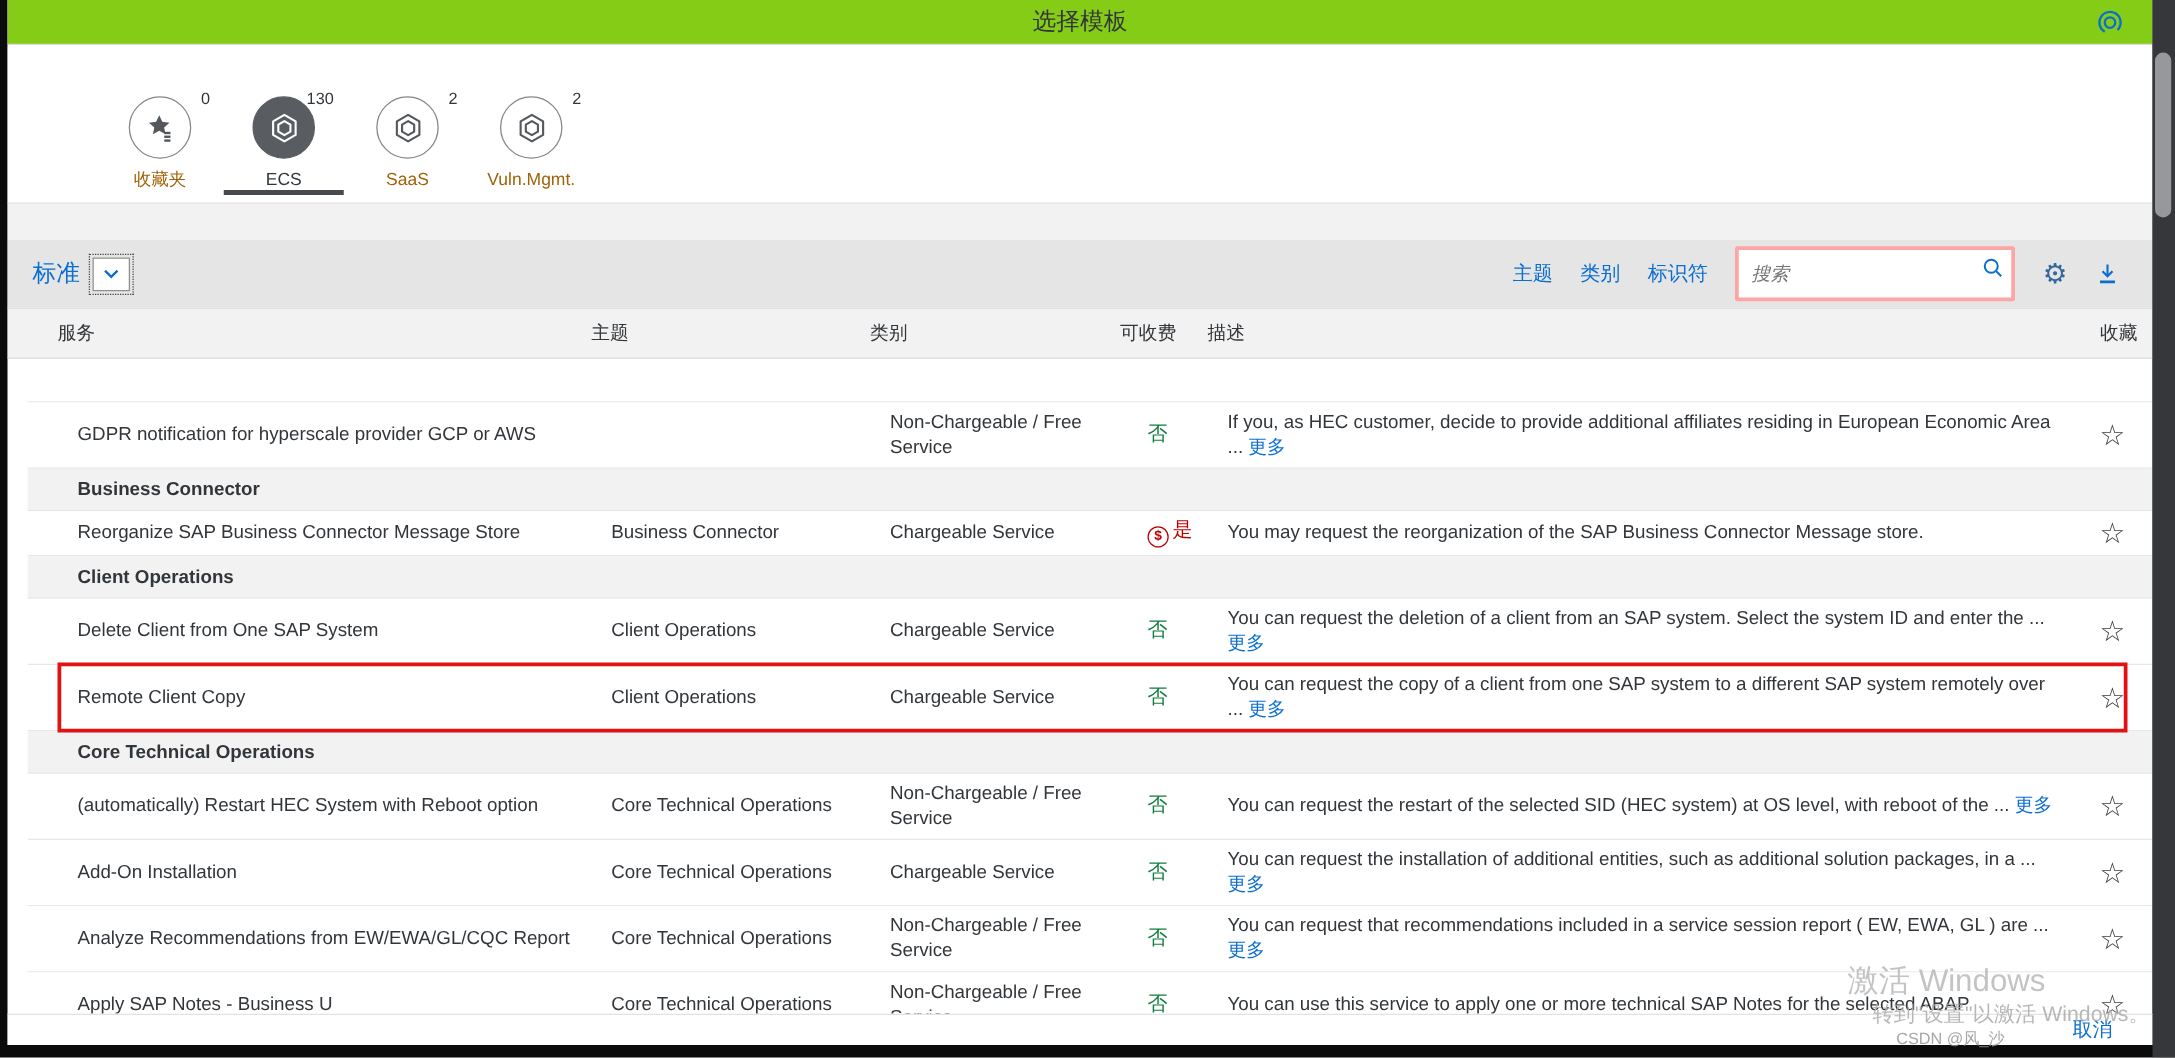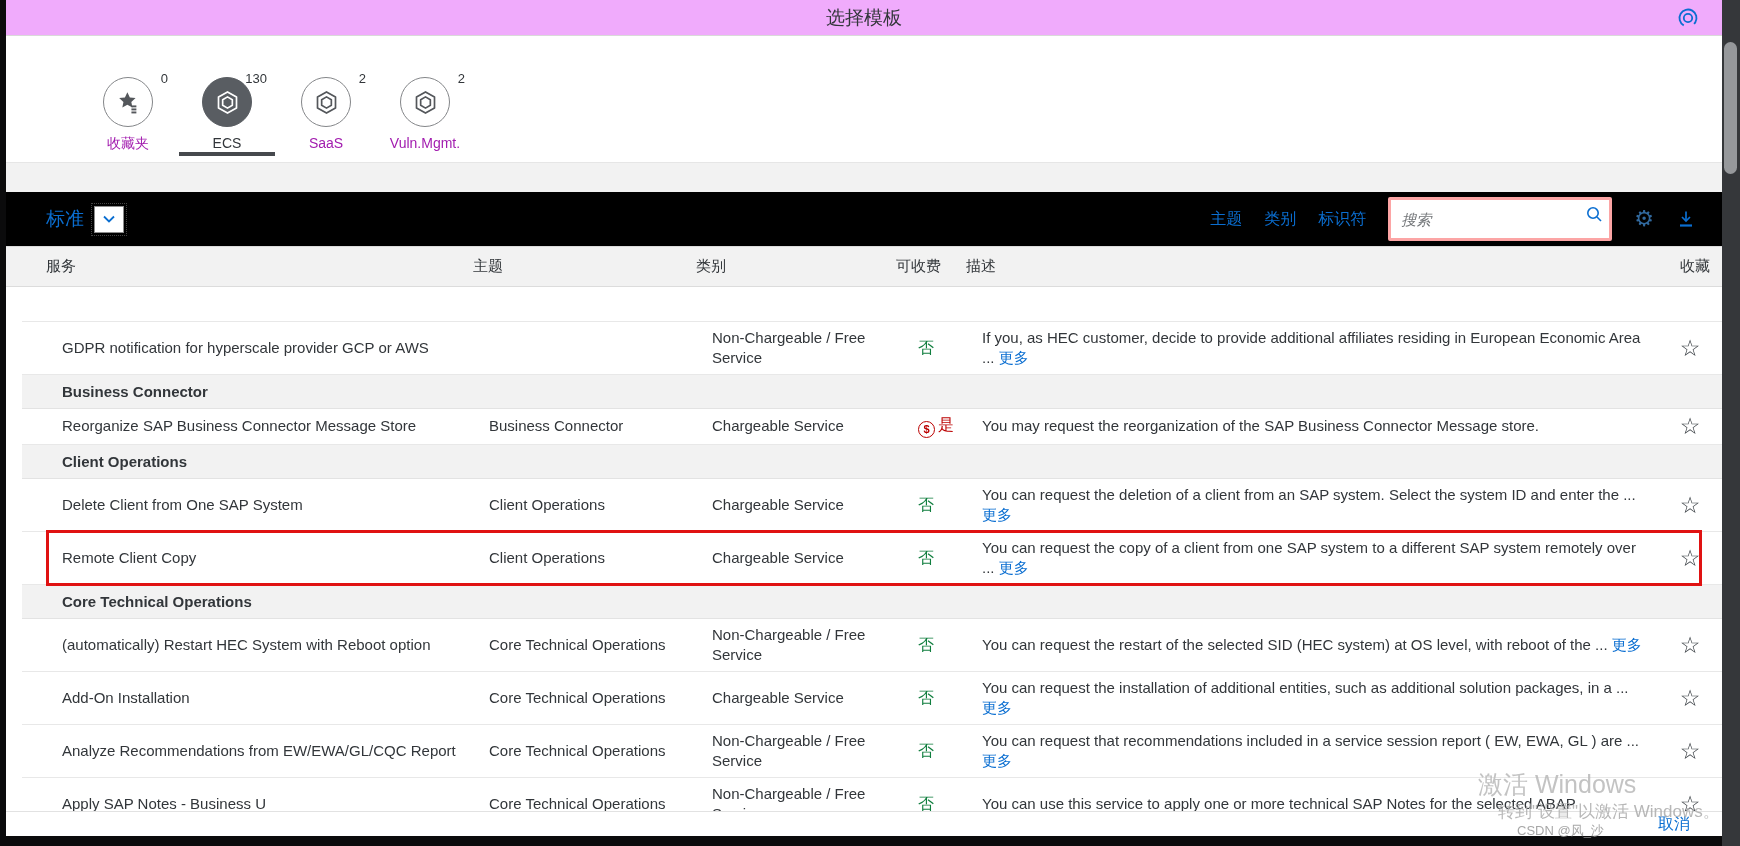--- a/index.html
+++ b/index.html
@@ -4,37 +4,37 @@
 <style>
   * { margin:0; padding:0; box-sizing:border-box; }
   html,body { width:1740px; height:846px; }
   body { font-family:"Liberation Sans", sans-serif; background:#0b0b0c; position:relative; overflow:hidden; }
 
   .screen { position:absolute; inset:0; }
 
   
   .dialog { position:absolute; left:6px; top:0; width:1716px; height:836px; background:#fff; color:#32363a; overflow:hidden; }
 
-  .dlg-header { position:absolute; top:0; left:0; right:0; height:36px; background:#f0abfc; border-bottom:1px solid #d9d9d9; }
+  .dlg-header { position:absolute; top:0; left:0; right:0; height:36px; background:#84cc16; border-bottom:1px solid #d9d9d9; }
   .dlg-title { line-height:36px; text-align:center; font-size:19px; color:#32363a; }
   .corner-icon { position:absolute; right:22px; top:6px; width:24px; height:24px; cursor:pointer; }
 
   
   .tabs { position:absolute; top:37px; left:0; right:0; height:125px; background:#fff; display:flex; padding-left:94px; }
   .tab { position:relative; width:56px; margin-right:43px; display:flex; flex-direction:column; align-items:center; padding-top:40px; cursor:pointer; }
   .tab-circle { width:50px; height:50px; border:1px solid #848689; border-radius:50%; display:flex; align-items:center; justify-content:center; color:#54575b; background:#fff; }
   .tab.selected .tab-circle { background:#595d62; border-color:#595d62; color:#fff; }
   .tab-count { position:absolute; top:34px; right:-12px; font-size:13px; color:#32363a; }
-  .tab-label { margin-top:8px; font-size:14px; color:#a21caf; white-space:nowrap; }
+  .tab-label { margin-top:8px; font-size:14px; color:#a16207; white-space:nowrap; }
   .tab.selected .tab-label { color:#32363a; }
   .tab.selected::after { content:""; position:absolute; left:-20px; right:-20px; bottom:6px; height:4px; background:#46494d; }
 
   
   .band { position:absolute; top:162px; left:0; right:0; height:30px; background:#f2f2f2; border-top:1px solid #e6e6e6; }
-  .toolbar { position:absolute; top:192px; left:0; right:0; height:54px; background:#000000; display:flex; align-items:center; padding:0 26px 0 40px; }
+  .toolbar { position:absolute; top:192px; left:0; right:0; height:54px; background:#e5e5e5; display:flex; align-items:center; padding:0 26px 0 20px; }
   .variant { display:flex; align-items:center; gap:10px; }
   .variant-label { font-size:19px; color:#0a6ed1; cursor:pointer; }
   .variant-btn { width:30px; height:27px; border:1px solid #8c8c8c; background:#fff; display:flex; align-items:center; justify-content:center; outline:1px dotted #444; outline-offset:2px; cursor:pointer; }
   .tb-spacer { flex:1; }
   .tb-right { display:flex; align-items:center; gap:22px; }
   .tb-link { font-size:16px; color:#0a6ed1; cursor:pointer; text-decoration:none; }
   .search-box { position:relative; width:224px; height:44px; border:3px solid #fca5a5; border-radius:2px; background:#fff; display:flex; align-items:center; }
   .search-box input { border:none; outline:none; width:180px; padding:0 4px 0 10px; font-size:15px; font-family:"Liberation Sans",sans-serif; color:#32363a; background:transparent; }
   .search-box input::placeholder { font-style:italic; color:#74777a; }
   .search-ico { position:absolute; right:6px; top:5px; cursor:pointer; }

